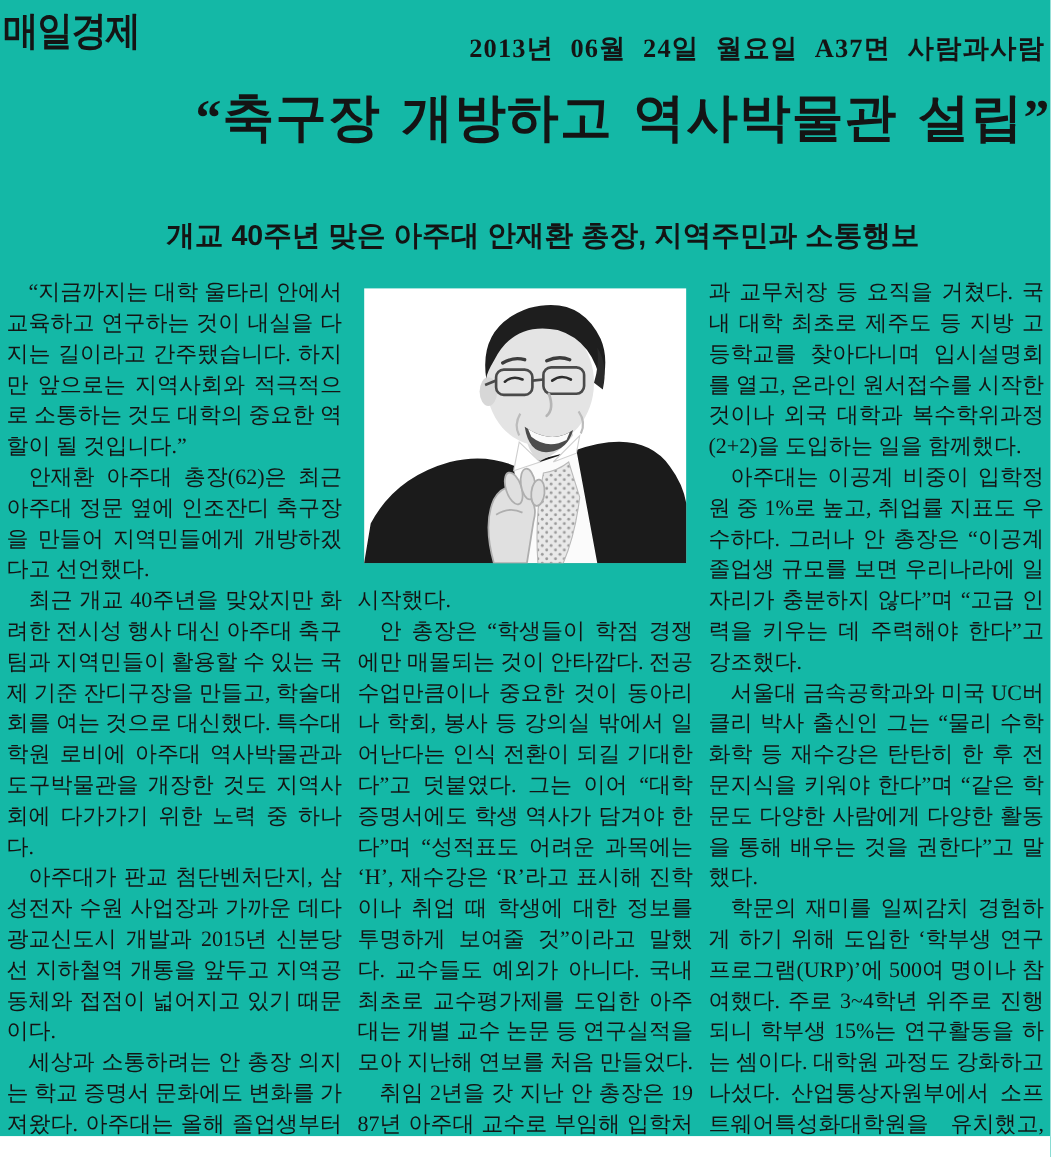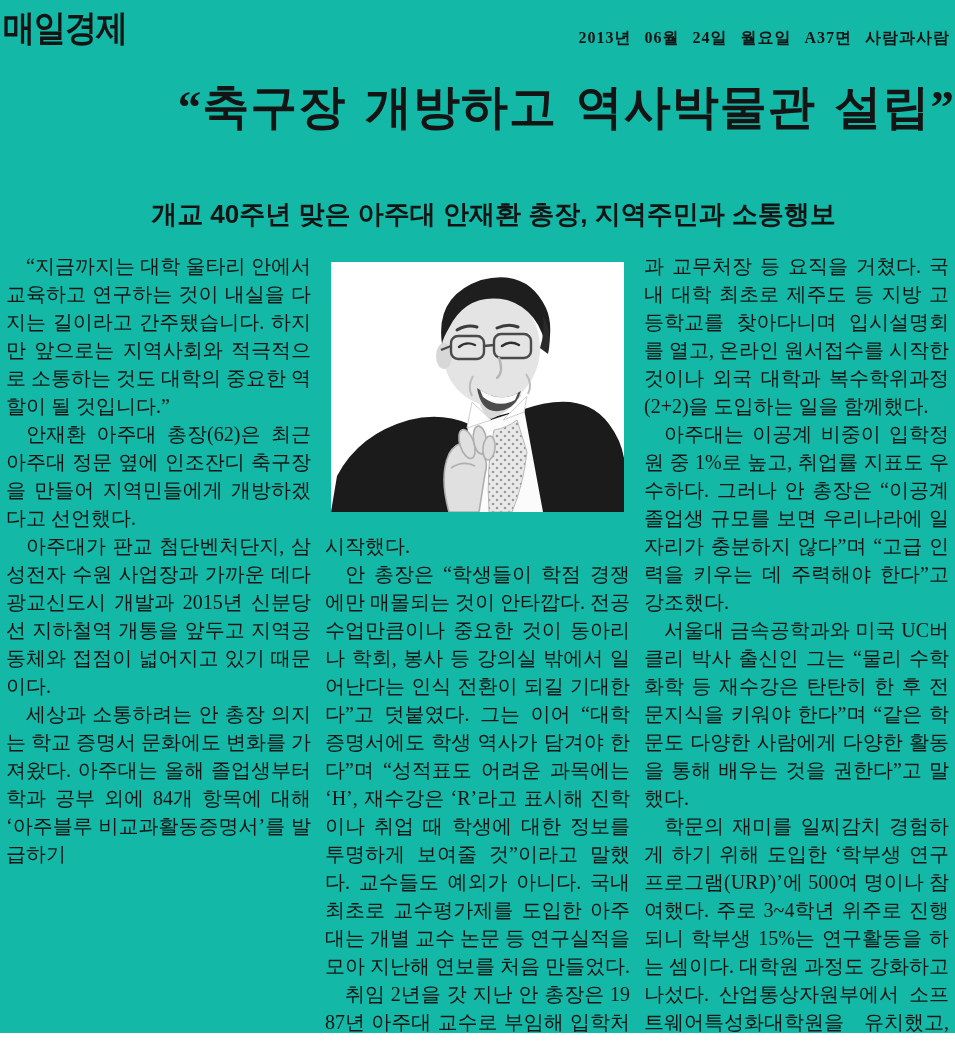--- a/index.html
+++ b/index.html
@@ -1,21 +1,21 @@
 <!DOCTYPE html>
 <html lang="ko"><head>
 <meta charset="utf-8">
 <style>
   html,body{margin:0;padding:0;background:#ffffff;}
   .page{position:relative;width:955px;height:1033px;background:#14b8a6;color:#141414;
         font-family:"Liberation Serif", serif;overflow:hidden;}
   .masthead{position:absolute;top:4px;left:3px;font-family:"Liberation Sans",sans-serif;
         font-weight:900;font-size:32px;letter-spacing:-1px;transform:scaleY(1.12);
         transform-origin:top left;}
-  .dateline{position:absolute;top:28px;right:5px;font-size:16px;font-weight:600;
+  .dateline{position:absolute;top:28px;right:5px;font-size:24px;font-weight:600;
         letter-spacing:1px;word-spacing:8px;}
   .headline{position:absolute;top:76px;left:0;width:100%;text-align:center;
         font-size:47px;font-weight:700;letter-spacing:1px;word-spacing:6px;}
   .subheadline{position:absolute;top:181px;left:0;width:100%;text-align:center;
         font-family:"Liberation Sans",sans-serif;font-weight:700;font-size:26px;}
   .columns{position:absolute;top:252px;left:6px;right:6px;bottom:0;
         display:flex;gap:14px;}
   .col{flex:1 1 0;min-width:0;font-size:20px;line-height:28px;text-align:justify;
         word-break:break-all;}
   .col p{margin:0;text-indent:20px;}
@@ -31,20 +31,21 @@
   <div class="masthead">매일경제</div>
   <div class="dateline">2013년 06월 24일 월요일 A37면 사람과사람</div>
   <h1 class="headline" style="margin:0;text-align:right;">“축구장 개방하고 역사박물관 설립”</h1>
   <h2 class="subheadline" style="margin:16px;">개교 40주년 맞은 아주대 안재환 총장, 지역주민과 소통행보</h2>
 
   <div class="columns">
 
     <div class="col">
       <p>“지금까지는 대학 울타리 안에서 교육하고 연구하는 것이 내실을 다지는 길이라고 간주됐습니다. 하지만 앞으로는 지역사회와 적극적으로 소통하는 것도 대학의 중요한 역할이 될 것입니다.”</p>
       <p>안재환 아주대 총장(62)은 최근 아주대 정문 옆에 인조잔디 축구장을 만들어 지역민들에게 개방하겠다고 선언했다.</p>
+      <p>최근 개교 40주년을 맞았지만 화려한 전시성 행사 대신 아주대 축구팀과 지역민들이 활용할 수 있는 국제 기준 잔디구장을 만들고, 학술대회를 여는 것으로 대신했다. 특수대학원 로비에 아주대 역사박물관과 도구박물관을 개장한 것도 지역사회에 다가가기 위한 노력 중 하나다.</p>
       <p>아주대가 판교 첨단벤처단지, 삼성전자 수원 사업장과 가까운 데다 광교신도시 개발과 2015년 신분당선 지하철역 개통을 앞두고 지역공동체와 접점이 넓어지고 있기 때문이다.</p>
       <p>세상과 소통하려는 안 총장 의지는 학교 증명서 문화에도 변화를 가져왔다. 아주대는 올해 졸업생부터 학과 공부 외에 84개 항목에 대해 ‘아주블루 비교과활동증명서’를 발급하기</p>
     </div>
 
     <div class="col">
       <div class="photo-wrap">
         <svg width="293" height="250" viewBox="0 0 293 250" xmlns="http://www.w3.org/2000/svg">
           <defs>
             <pattern id="dots" width="8" height="8" patternUnits="userSpaceOnUse">
               <rect width="8" height="8" fill="#e9e9e9"></rect>

